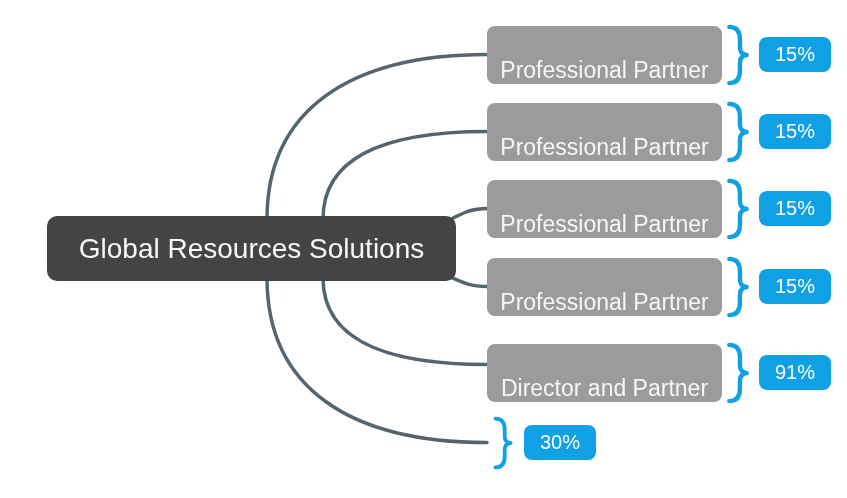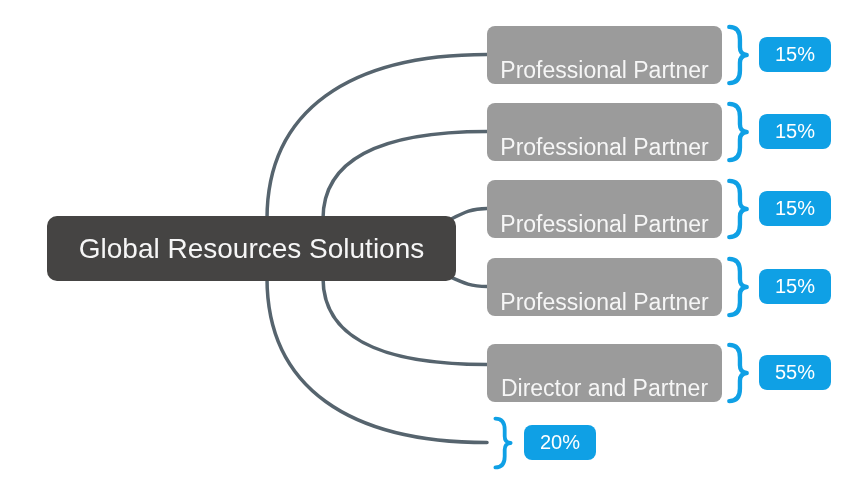--- a/index.html
+++ b/index.html
@@ -141,26 +141,26 @@
   </div>
 
   <div class="branch-row row5">
     <div class="branch-box w-wide">
       <span>Director and Partner</span>
     </div>
     <svg class="brace" width="24" height="62" viewBox="0 0 24 64" aria-hidden="true">
       <path d="M 3,3 C 11,3 14,8 14,16 L 14,24 C 14,29 16,31.5 21,32 C 16,32.5 14,35 14,40 L 14,48 C 14,56 11,61 3,61" fill="none" stroke="#0fa0e5" stroke-width="4.5" stroke-linecap="round" stroke-linejoin="round"></path>
     </svg>
     <div class="badge">
-      <span>55%</span>
+      <span>91%</span>
     </div>
   </div>
 
   <div class="branch-row row6">
     <svg class="brace" width="24" height="54" viewBox="0 0 24 64" aria-hidden="true">
       <path d="M 3,3 C 11,3 14,8 14,16 L 14,24 C 14,29 16,31.5 21,32 C 16,32.5 14,35 14,40 L 14,48 C 14,56 11,61 3,61" fill="none" stroke="#0fa0e5" stroke-width="4.5" stroke-linecap="round" stroke-linejoin="round"></path>
     </svg>
     <div class="badge">
-      <span>20%</span>
+      <span>30%</span>
     </div>
   </div>
 
 </div>
 
 </body></html>

